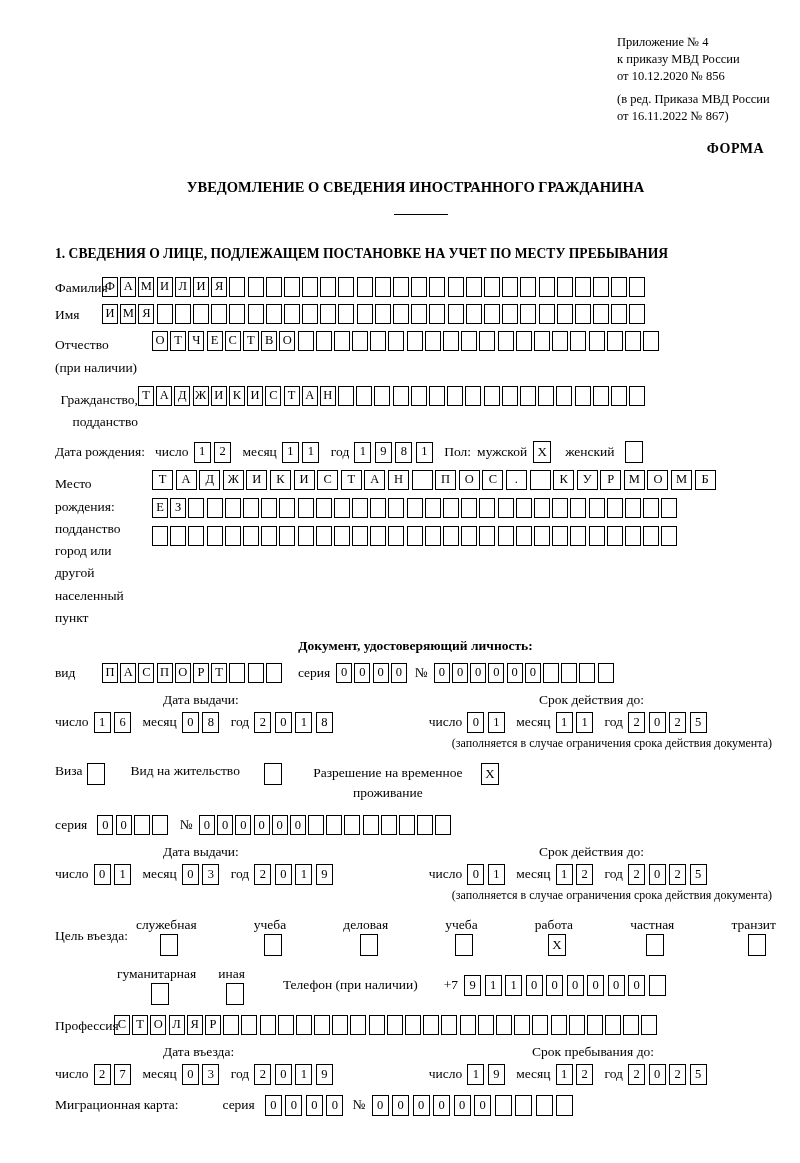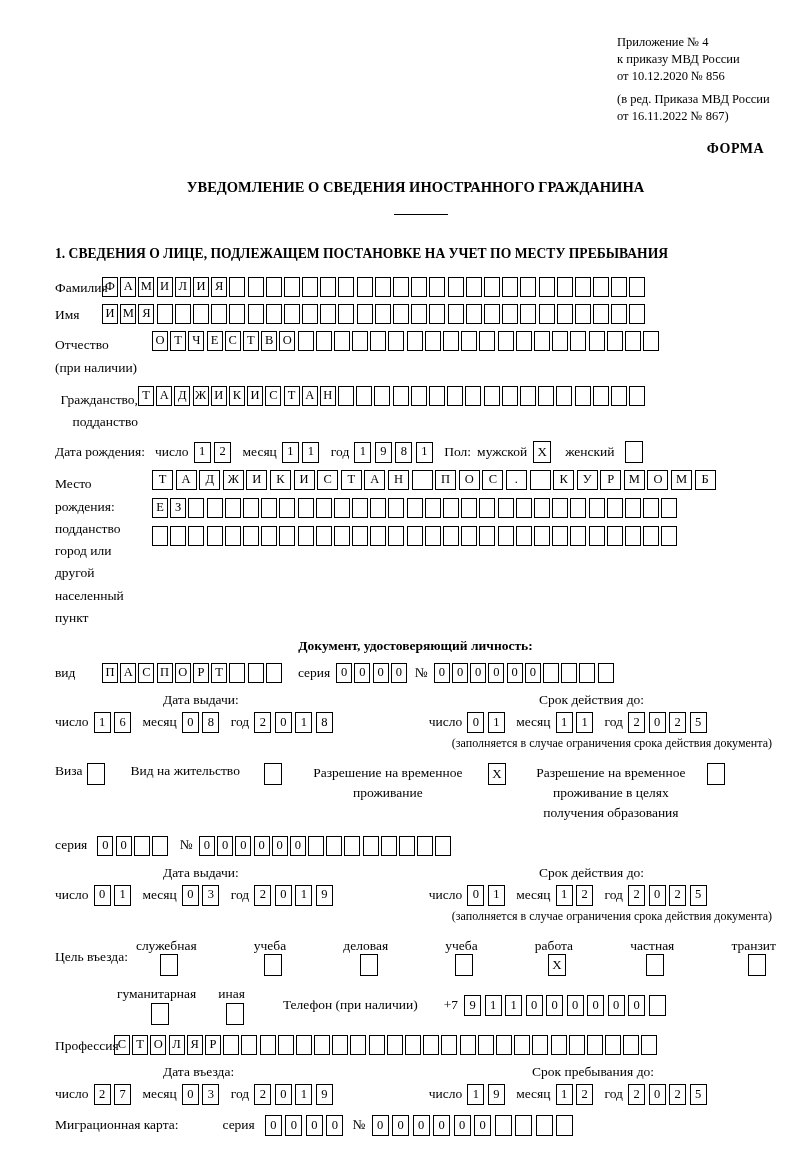--- a/index.html
+++ b/index.html
@@ -459,27 +459,23 @@
 
   <div class="res-opts">
     <span class="res-opt">
       <span>Виза</span>
       <span class="checkbox" style="margin-left:4px;"></span>
     </span>
     <span class="res-opt" style="margin-left:26px;">
       <span>Вид на жительство</span>
       <span class="checkbox" style="margin-left:24px;"></span>
     </span>
-    <span class="res-opt" style="margin-left:20px;gap:7px;">
+    <span class="res-opt" style="margin-left:20px;">
       <span class="opt-wrap optw3">Разрешение на временное проживание</span>
       <span class="checkbox">X</span>
-    </span>
-    <span class="res-opt" style="margin-left:16px;">
-      <span class="opt-wrap optw4">Разрешение на временное проживание в целях получения образования</span>
-      <span class="checkbox"></span>
     </span>
   </div>
 
   <div class="inline-row" style="margin-top:12px;">
     <span>серия</span>
     <span class="cells gap10">
         <span class="cell">0</span>
         <span class="cell">0</span>
         <span class="cell"></span>
         <span class="cell"></span>

